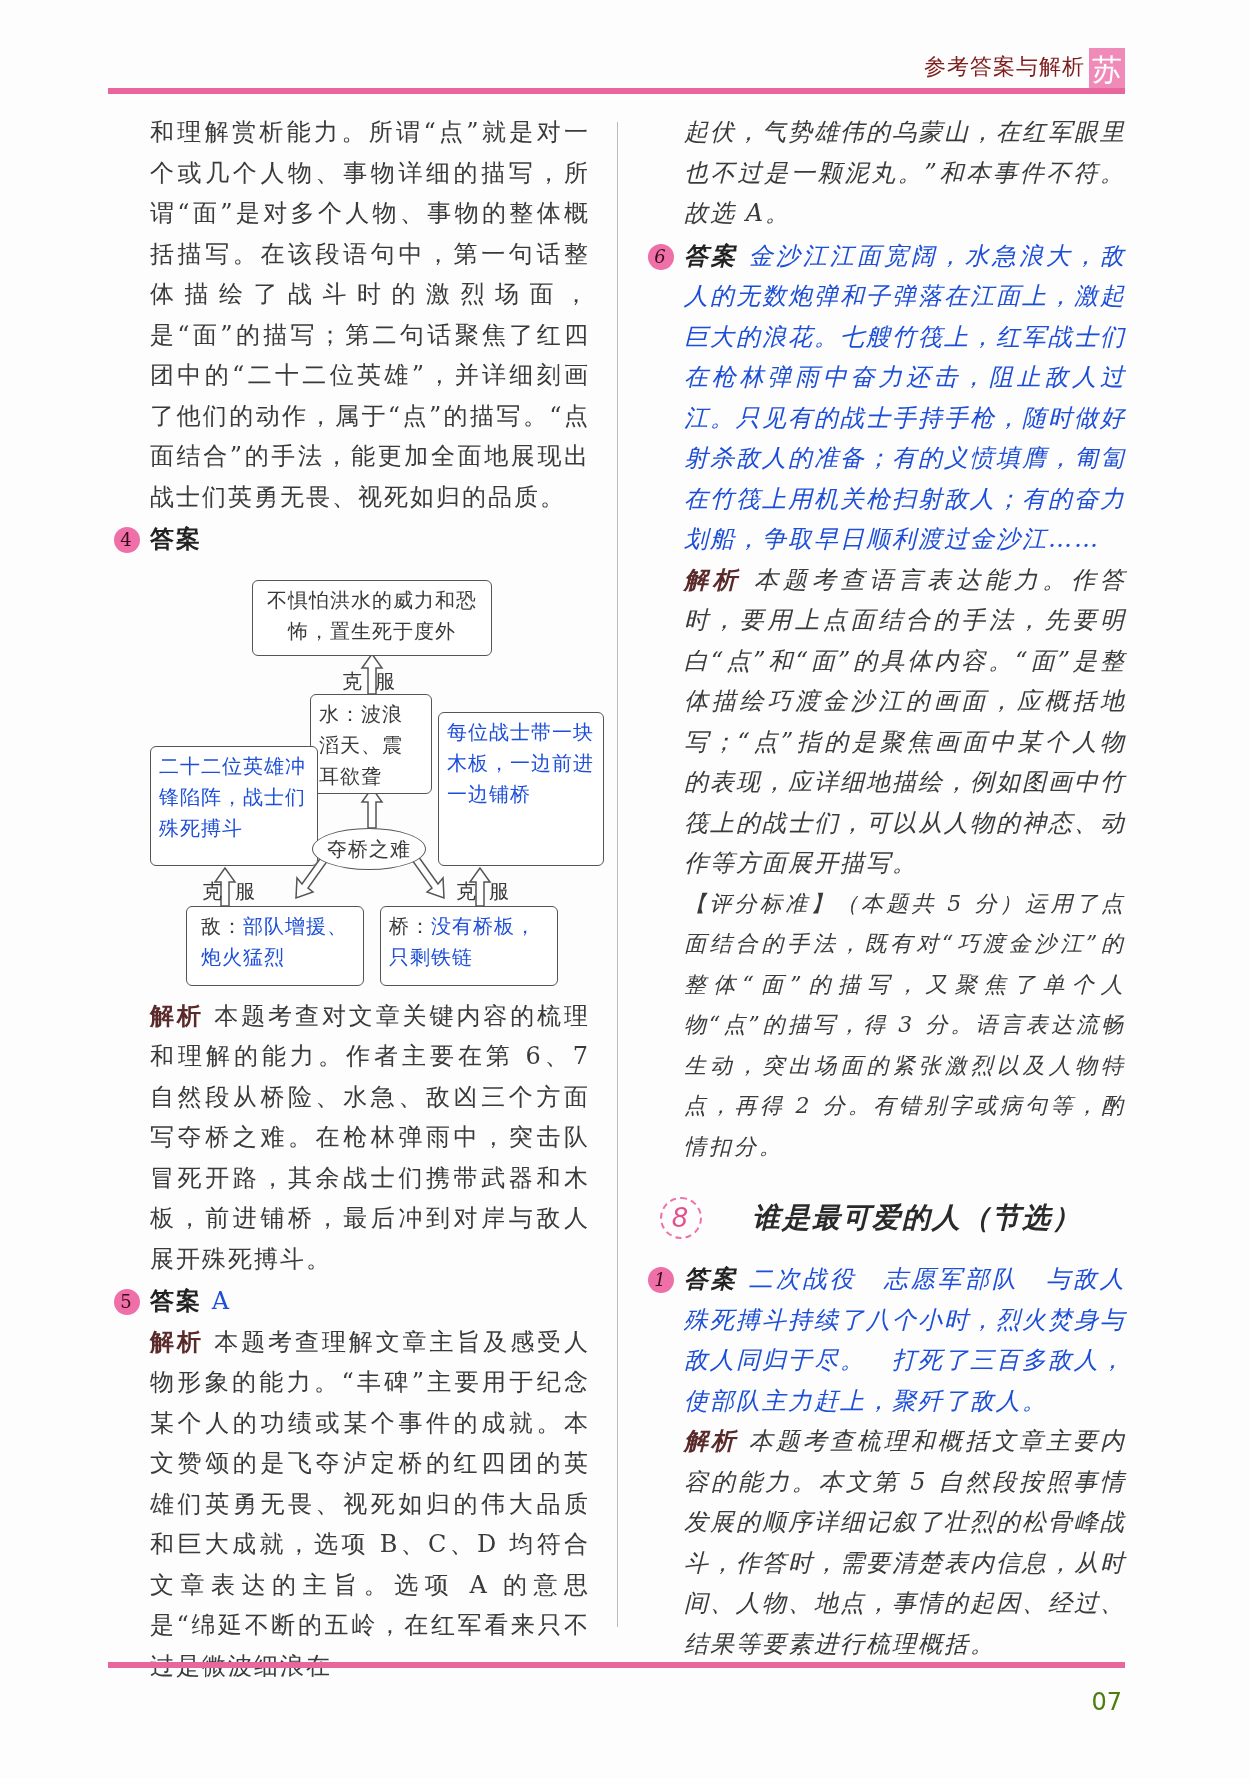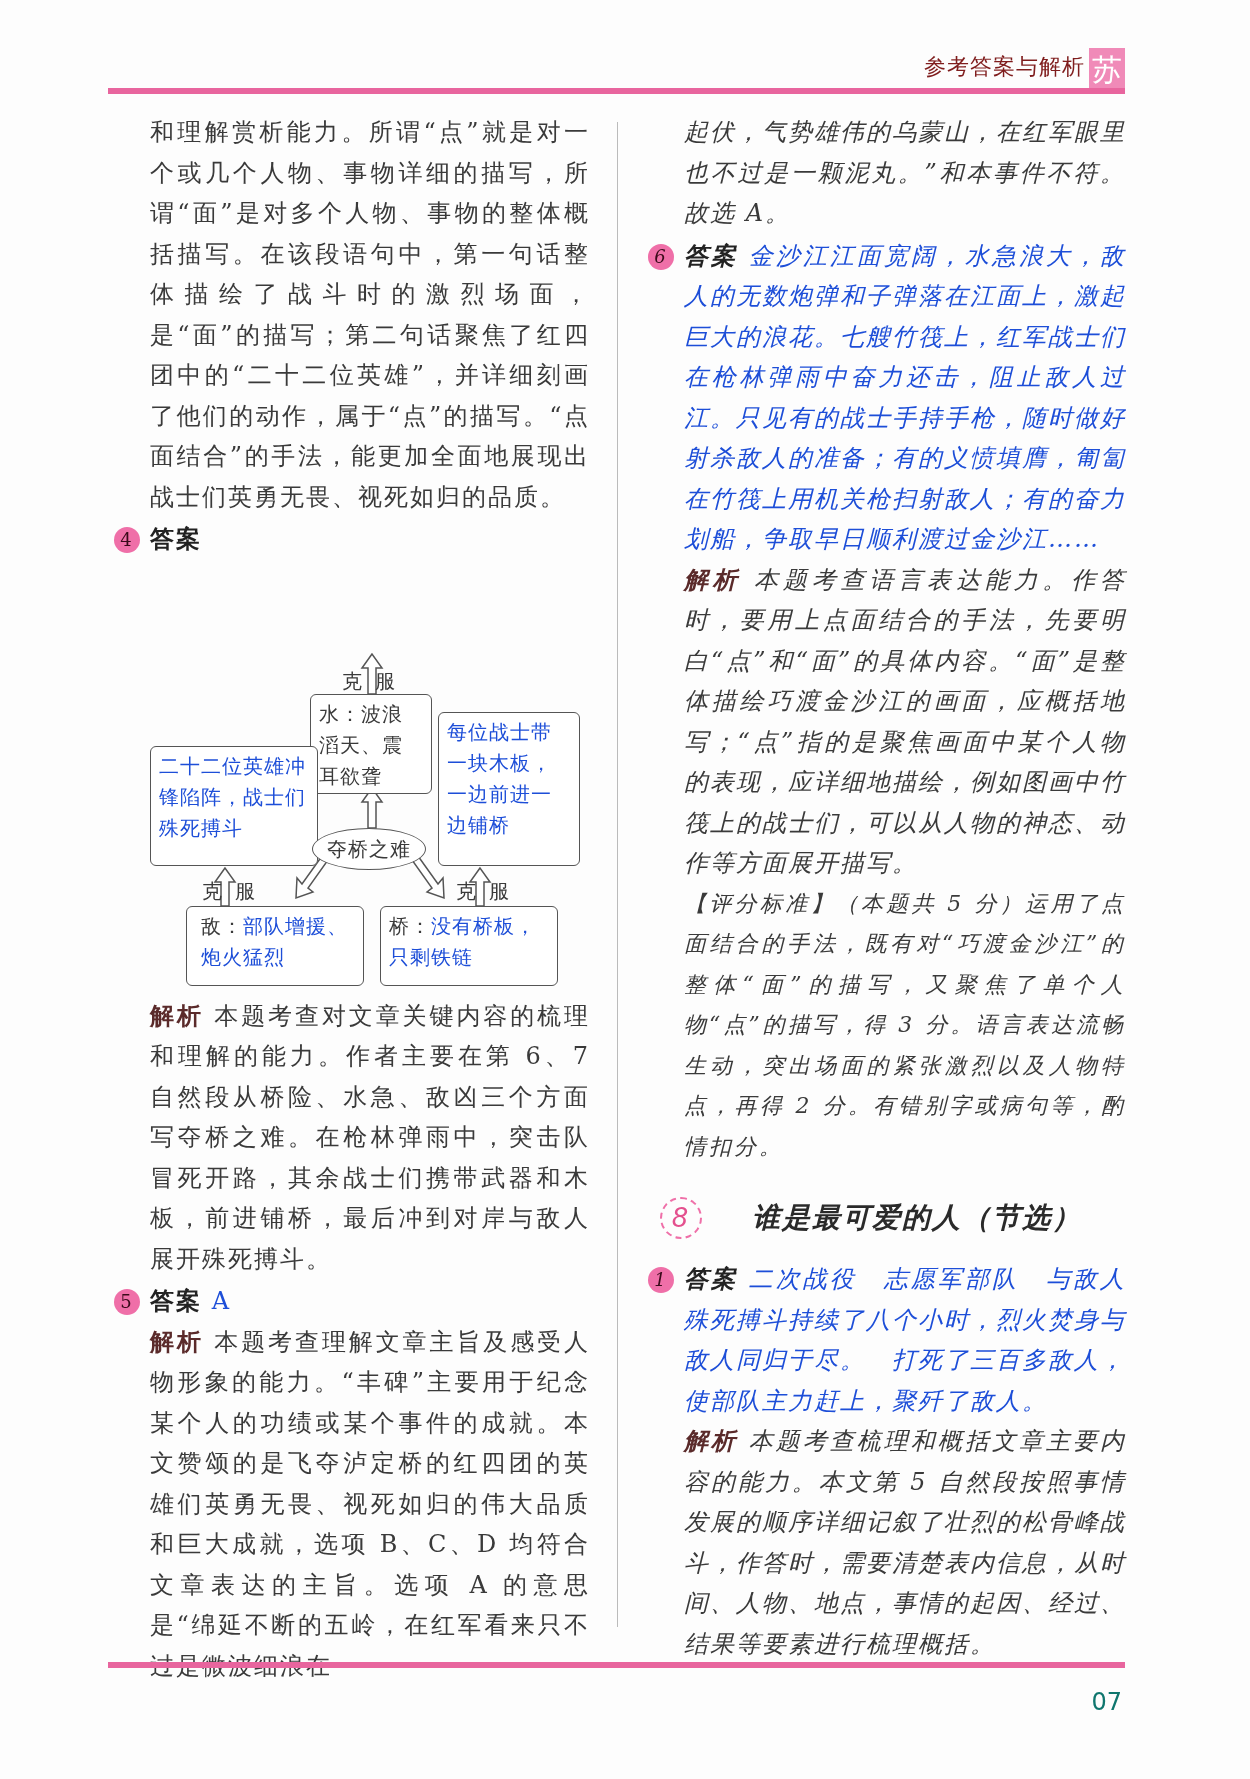--- a/index.html
+++ b/index.html
@@ -15,21 +15,21 @@
     position: absolute; right: 125px; top: 48px; width: 36px; height: 44px; background: #f08ab8;
     color: #fff; font-size: 30px; text-align: center; line-height: 44px;
   }
   .header-rule {
     position: absolute; left: 108px; right: 125px; top: 88px; height: 6px; background: #e8659e;
   }
   .footer-rule {
     position: absolute; left: 108px; right: 125px; top: 1662px; height: 6px; background: #e8659e;
   }
   .page-number {
-    position: absolute; right: 128px; top: 1688px; font-size: 24px; color: #0f766e;
+    position: absolute; right: 128px; top: 1688px; font-size: 24px; color: #4d7c0f;
     font-family: "DejaVu Sans", sans-serif;
   }
   .divider {
     position: absolute; left: 617px; top: 122px; width: 1px; height: 1505px; background: #bbb;
   }
   .col { position: absolute; font-size: 24px; line-height: 40.5px; letter-spacing: 2px; }
   .col.left { left: 150px; width: 440px; top: 112px; }
   .col.right { left: 684px; width: 442px; top: 112px; font-style: italic; }
   p { margin: 0; text-align: justify; }
   .pink { color: #1d4ed8; }
@@ -79,28 +79,31 @@
           <path d="M222 222 L212 236 L218 236 L218 262 L226 262 L226 236 L232 236 Z"></path>
 
           <path d="M75 302 L65 316 L71 316 L71 340 L79 340 L79 316 L85 316 Z"></path>
 
           <path d="M330 302 L320 316 L326 316 L326 340 L334 340 L334 316 L340 316 Z"></path>
 
           <path d="M172 290 L152 318 L147 312 L146 332 L163 326 L158 322 L178 294 Z"></path>
           <path d="M268 290 L288 318 L293 312 L294 332 L277 326 L282 322 L262 294 Z"></path>
         </g>
       </svg>
+      <div class="box" style="left:102px; top:14px; width:240px; height:76px; text-align:center;">
+        <span>不惧怕洪水的威力和恐怖，置生死于度外</span>
+      </div>
       <div class="kf" style="left:192px; top:100px;"><span>克</span><span style="margin-left:12px">服</span></div>
       <div class="box" style="left:160px; top:128px; width:122px; height:100px;">
         <span>水：波浪滔天、震耳欲聋</span>
       </div>
       <div class="box pink" style="left:0; top:180px; width:168px; height:120px;">
         <span>二十二位英雄冲锋陷阵，战士们殊死搏斗</span>
       </div>
-      <div class="box pink" style="left:288px; top:146px; width:142px; height:154px;">
+      <div class="box pink" style="left:288px; top:146px; width:166px; height:154px;">
         <span>每位战士带一块木板，一边前进一边铺桥</span>
       </div>
       <div class="oval" style="left:162px; top:262px; width:112px; height:40px; line-height:40px;">
         <span>夺桥之难</span>
       </div>
       <div class="kf" style="left:52px; top:310px;"><span>克</span><span style="margin-left:12px">服</span></div>
       <div class="kf" style="left:306px; top:310px;"><span>克</span><span style="margin-left:12px">服</span></div>
       <div class="box" style="left:36px; top:340px; width:178px; height:80px; padding-left:14px;">
         <span>敌：</span><span class="pink">部队增援、炮火猛烈</span>
       </div>

